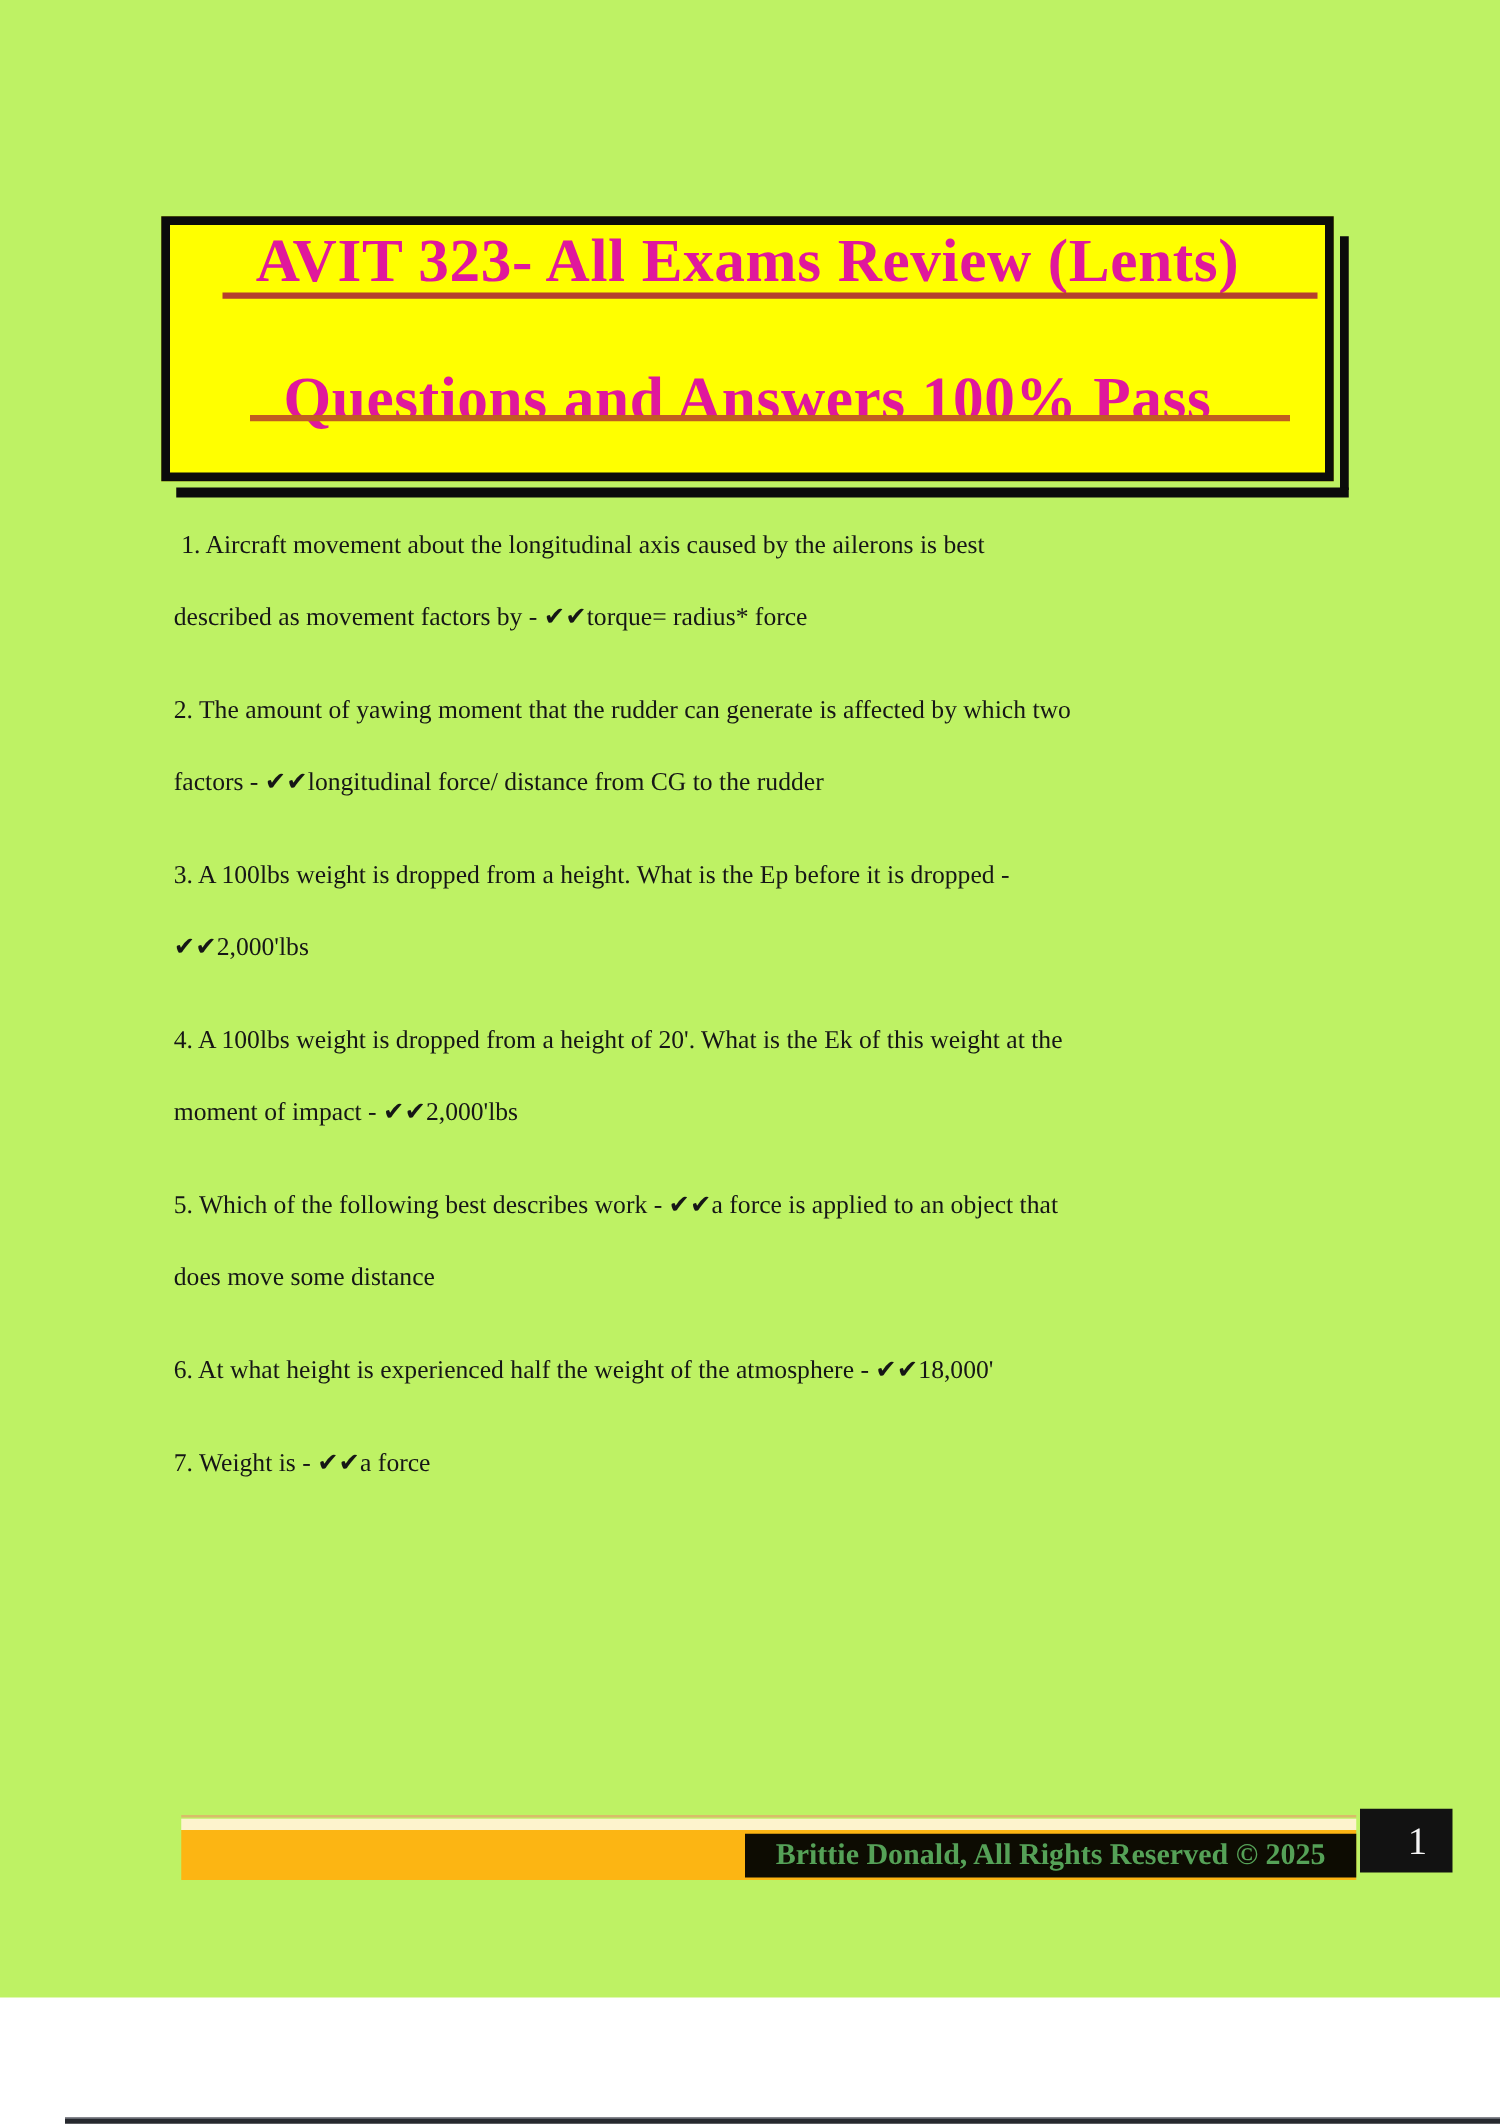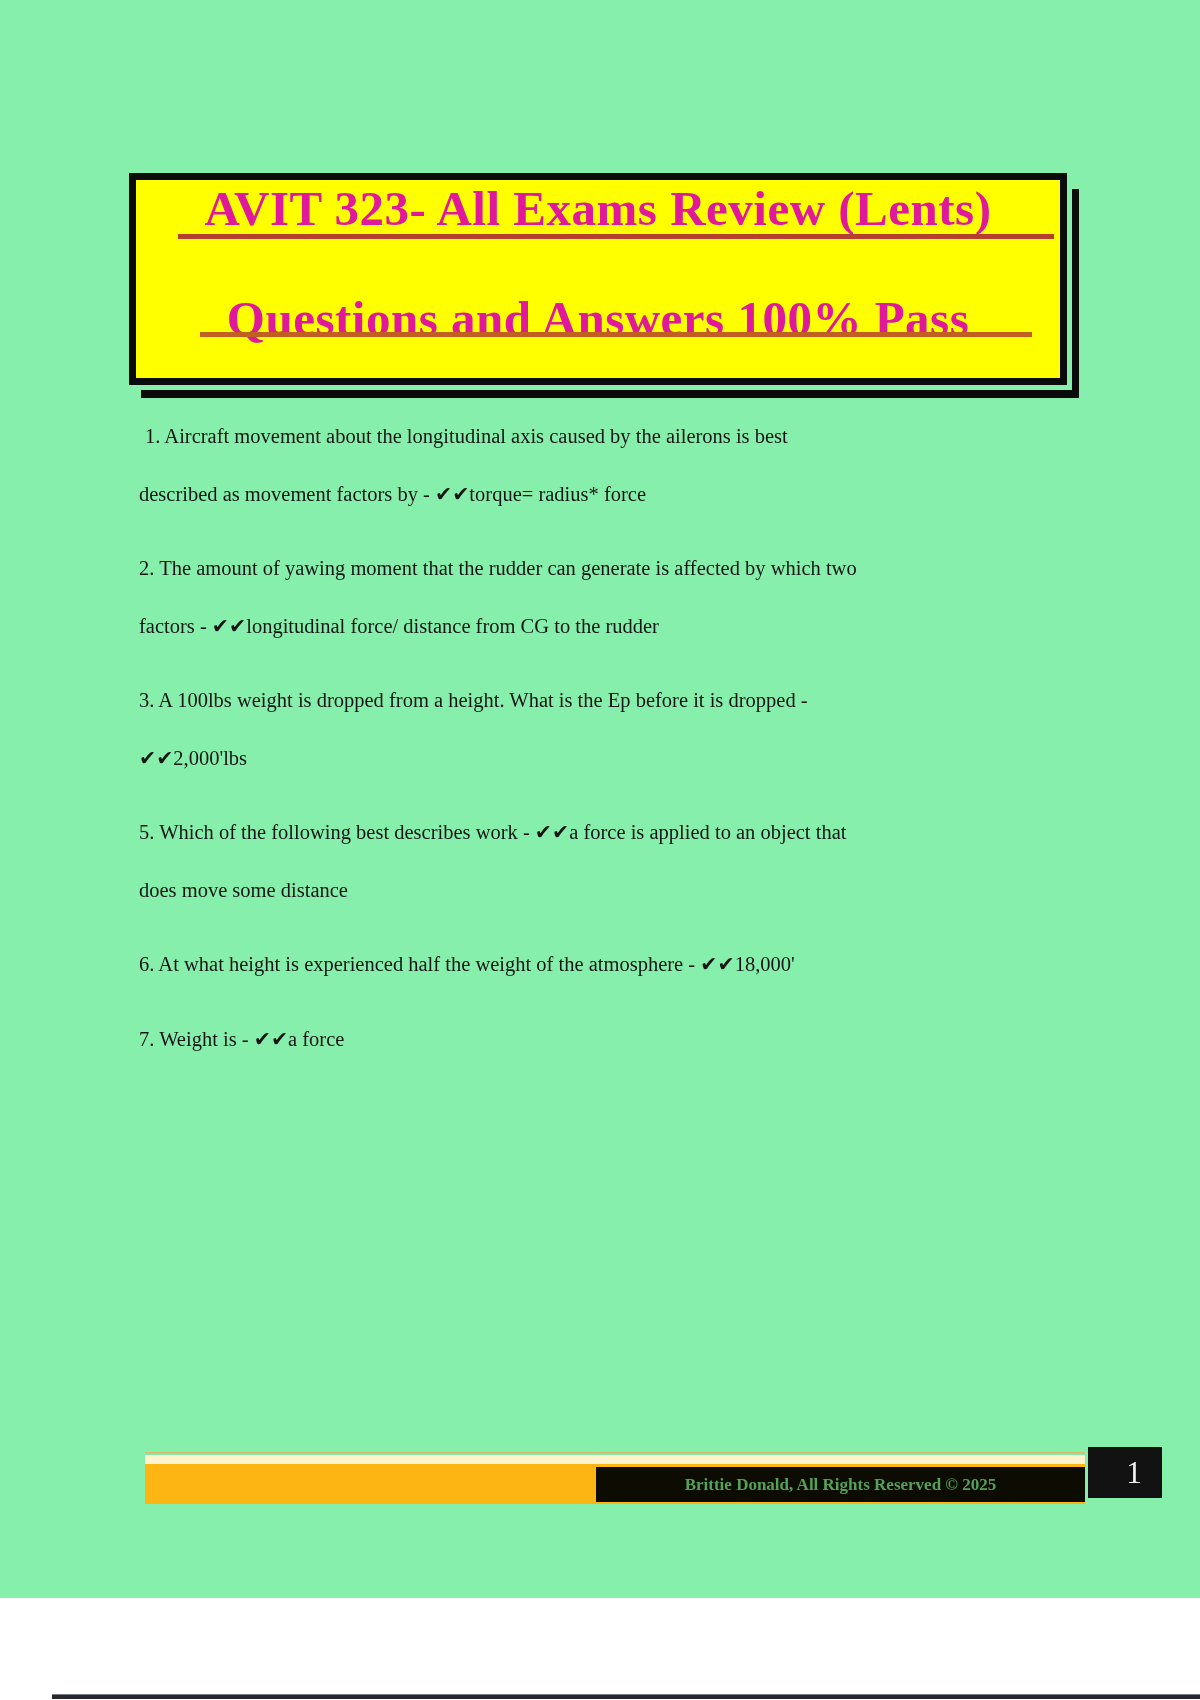--- a/index.html
+++ b/index.html
@@ -1,19 +1,19 @@
 <!DOCTYPE html>
 <html><head>
 <meta charset="utf-8">
 <style>
   html, body { margin:0; padding:0; }
   body { width:1200px; height:1700px; background:#f1f1f2; }
   .page {
     position:relative; width:1200px; height:1700px;
-    background:#86efac; overflow:hidden;
+    background:#bef264; overflow:hidden;
     font-family:"Liberation Serif", serif; color:#1c1c1c;
   }
 
   
   .banner {
     position:absolute; left:129px; top:173px; width:938px; height:212px;
     background:#ffff00; border:7px solid #0b0b0b; box-sizing:border-box;
   }
   .banner-shadow-right {
     position:absolute; left:1072px; top:189px; width:7px; height:203px;
@@ -59,21 +59,21 @@
   }
   .footer-bar {
     position:absolute; left:145px; top:1464px; width:940px; height:40px;
     background:#fcb513;
   }
   .copyright-box {
     position:absolute; left:596px; top:1467px; width:489px; height:35px;
     background:#0d0c02; display:flex; align-items:center; justify-content:center;
   }
   .copyright-text {
-    font-size:17px; font-weight:bold; color:#55a157; white-space:nowrap;
+    font-size:24px; font-weight:bold; color:#55a157; white-space:nowrap;
   }
   .page-num-box {
     position:absolute; left:1088px; top:1447px; width:74px; height:51px;
     background:#121212; display:flex; align-items:center; justify-content:center;
     padding-left:18px; box-sizing:border-box;
   }
   .page-num { font-size:31px; color:#f5f5f5; }
 
   
   .bottom-white {
@@ -106,20 +106,24 @@
     </div>
     <div class="q">
       <div class="qline">2. The amount of yawing moment that the rudder can generate is affected by which two</div>
       <div class="qline">factors - ✔✔longitudinal force/ distance from CG to the rudder</div>
     </div>
     <div class="q">
       <div class="qline">3. A 100lbs weight is dropped from a height. What is the Ep before it is dropped -</div>
       <div class="qline">✔✔2,000'lbs</div>
     </div>
     <div class="q">
+      <div class="qline">4. A 100lbs weight is dropped from a height of 20'. What is the Ek of this weight at the</div>
+      <div class="qline">moment of impact - ✔✔2,000'lbs</div>
+    </div>
+    <div class="q">
       <div class="qline">5. Which of the following best describes work - ✔✔a force is applied to an object that</div>
       <div class="qline">does move some distance</div>
     </div>
     <div class="q">
       <div class="qline">6. At what height is experienced half the weight of the atmosphere - ✔✔18,000'</div>
     </div>
     <div class="q">
       <div class="qline">7. Weight is - ✔✔a force</div>
     </div>
   </div>

